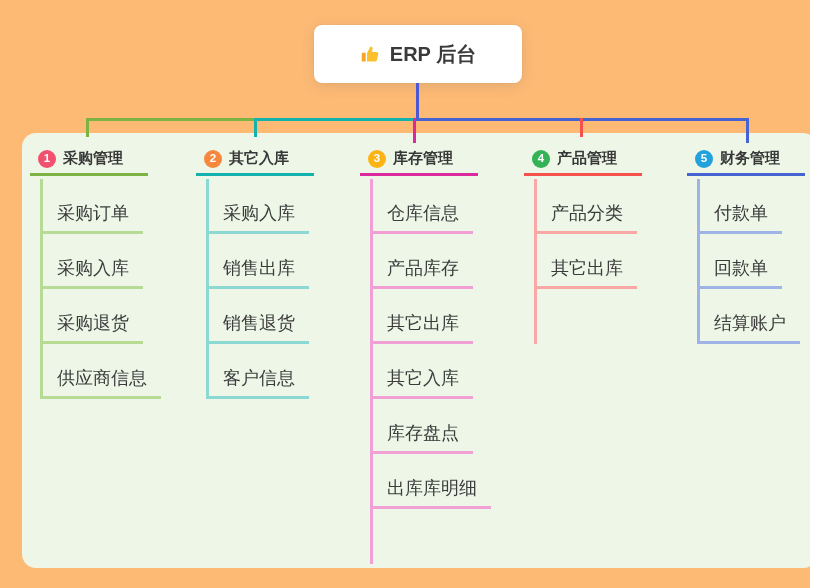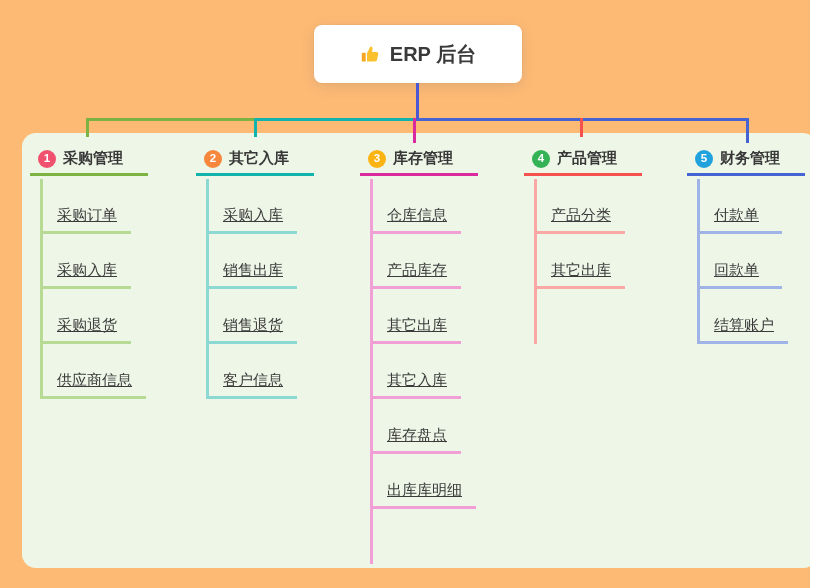--- a/index.html
+++ b/index.html
@@ -32,21 +32,21 @@
     color:#fff; font-size:11.5px; font-weight:bold; flex:0 0 18px;
     display:flex; align-items:center; justify-content:center; line-height:1;
   }
   .branch-label { font-size:15px; font-weight:700; color:#383838; white-space:nowrap; }
   .trunk { position:absolute; left:10px; top:35px; width:3px; background:var(--light); }
   .children { position:absolute; left:10px; top:35px; display:flex; flex-direction:column; align-items:flex-start; }
   .child {
     height:55px; display:flex; align-items:flex-end; white-space:nowrap;
     padding:0 14px 6px 17px; min-width:85px;
     border-bottom:3px solid var(--light);
-    font-size:15px; color:#3b3b3b;text-decoration:underline;
+    font-size:18px; color:#3b3b3b;
   }
 </style>
 </head>
 <body>
 
 <div id="stage">
   <div class="panel"></div>
 
   <div class="root-node">
     <span class="icon">

